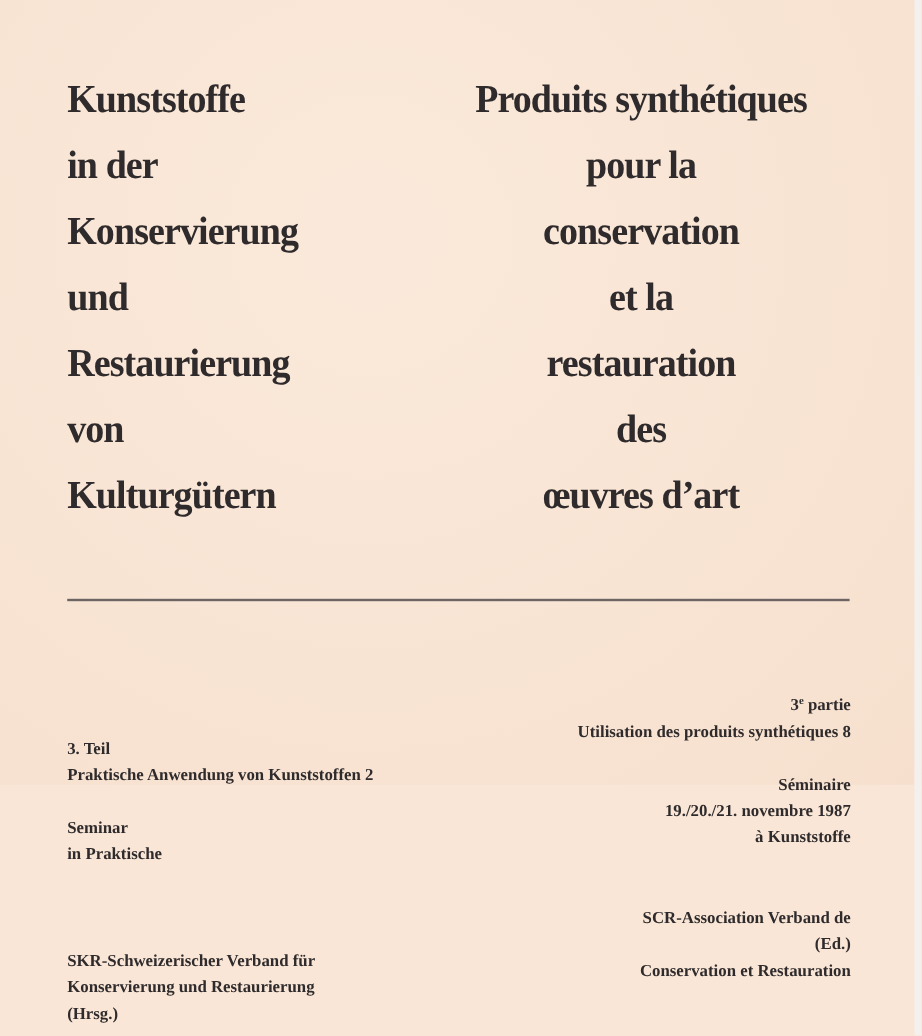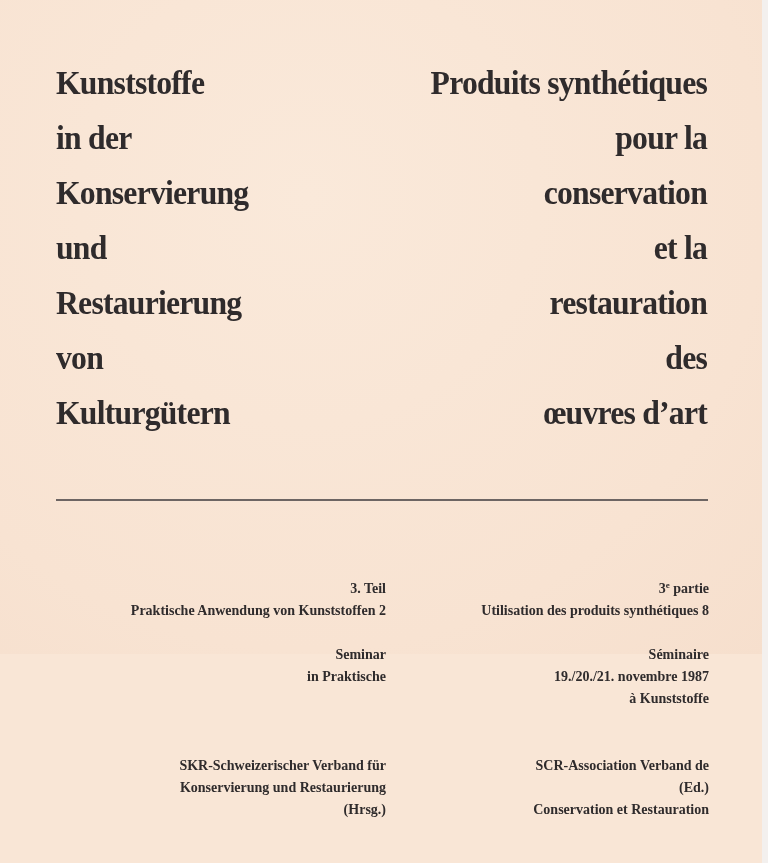--- a/index.html
+++ b/index.html
@@ -15,41 +15,41 @@
       background: radial-gradient(ellipse at 40% 30%, #fae9da 0%, #f8e3d2 70%, #f6dfcd 100%);
     }
     .edge {
       position: absolute; right: 0; top: 0; width: 6px; height: 863px;
       background: #f3f0ee;
     }
     .title-col {
       position: absolute; top: 56px; width: 330px;
     }
     .title-col.left { left: 56px; text-align: left; }
-    .title-col.right { right: 61px; text-align: right; width: 360px; }
+    .title-col.right { right: 61px; text-align: center; width: 360px; }
     .title-line {
       font-weight: bold;
       font-size: 33px;
       line-height: 55px;
       height: 55px;
       letter-spacing: -0.8px;
       white-space: nowrap;
       transform: scaleX(0.96);
     }
     .title-col.left .title-line { transform-origin: left center; }
     .title-col.right .title-line { transform-origin: right center; }
     .divider {
       position: absolute; left: 56px; top: 499px; width: 652px; height: 1.5px;
       background: #6d6563;
     }
     .info-col {
       position: absolute; width: 330px;
       font-weight: bold; font-size: 14px; line-height: 22px;
     }
-    .info-col.left { left: 56px; text-align: right; }
+    .info-col.left { left: 56px; text-align: left; margin-top: 36px; }
     .info-col.right { right: 59px; text-align: right; }
     .info-line { white-space: nowrap; height: 22px; }
     .b1 { top: 578px; }
     .b2 { top: 644px; }
     .b3 { top: 755px; }
     sup { font-size: 9px; vertical-align: 5px; line-height: 0; }
   </style>
 </head>
 <body>
 

